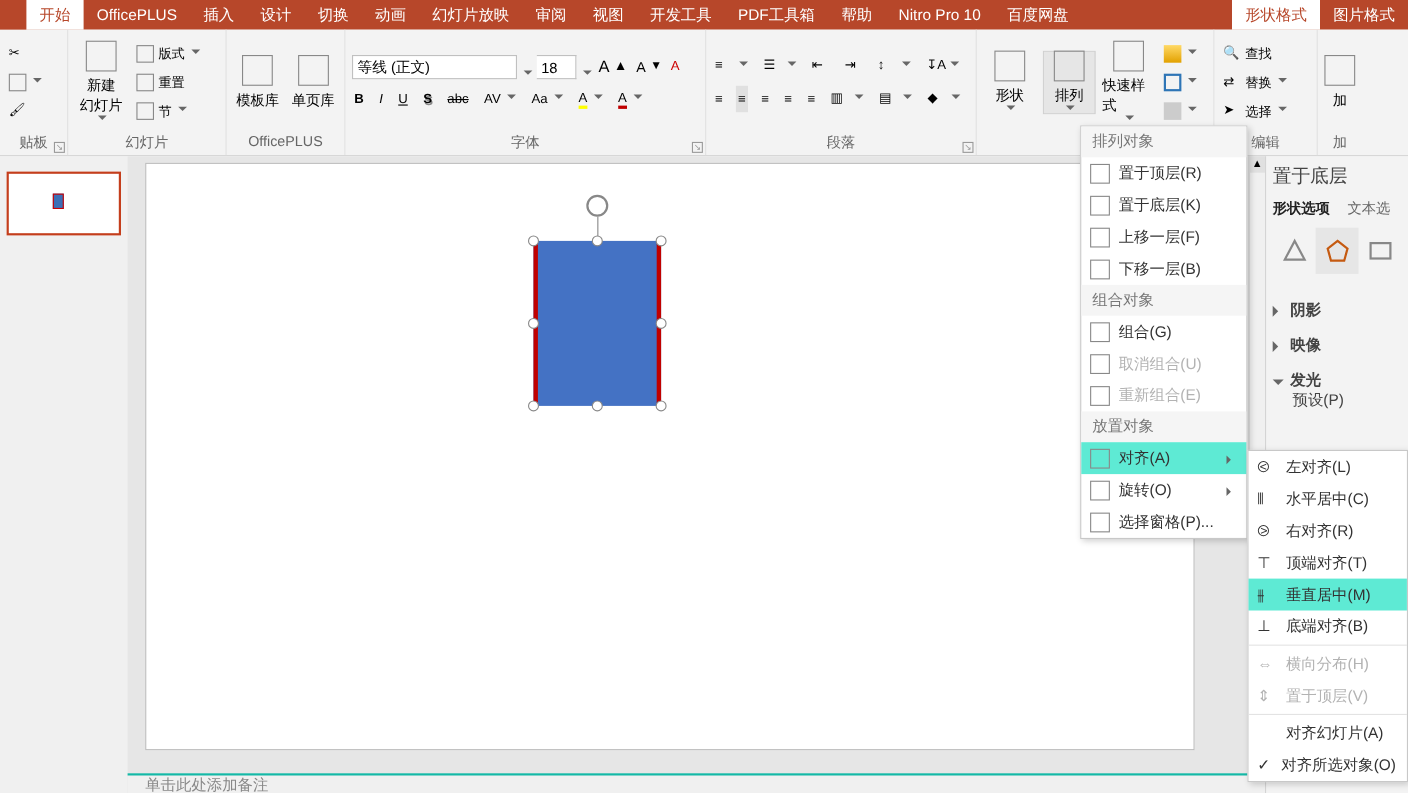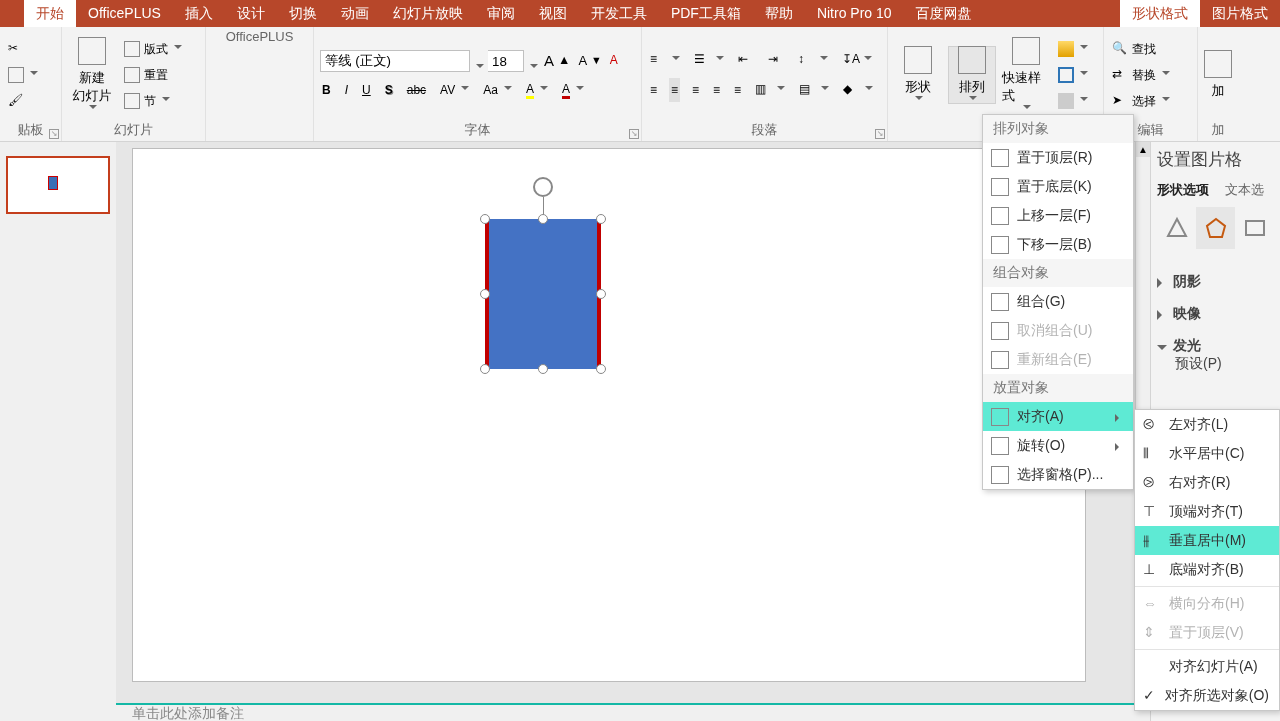--- a/index.html
+++ b/index.html
@@ -156,20 +156,30 @@
             <span class="rico ico-outline"></span>
             <span>节</span>
             <span class="dd"></span>
           </div>
       </div>
     </div>
     <div class="gname">幻灯片</div>
   </div>
 
   <div class="group" style="width:108px">
+    <div class="gbody">
+      <div class="bigbtn">
+          <span class="big-ico ico-outline"></span>
+          <span style="font-size:13px">模板库</span>
+        </div>
+      <div class="bigbtn">
+          <span class="big-ico ico-outline"></span>
+          <span style="font-size:13px">单页库</span>
+        </div>
+    </div>
     <div class="gname">OfficePLUS</div>
   </div>
 
   <div class="group" style="width:328px">
     <div class="gbody">
         <div class="vstack" style="gap:6px">
       <div class="hstack">
         <input class="font-name" value="等线 (正文)" style="">
         <span class="dd"></span>
         <input class="font-size" value="18" style="">
@@ -358,21 +368,21 @@
     </div>
     <div class="scrollbar-v">
       <div class="arrow">▲</div>
     </div>
     <div class="scrollbar-h">
       <span class="notes">单击此处添加备注</span>
     </div>
   </div>
 
   <div class="fmt-pane">
-    <div class="fmt-title">设置图片格</div>
+    <div class="fmt-title">置于底层</div>
     <div class="fmt-tabs">
       <span>形状选项</span>
       <span>文本选</span>
     </div>
     <div class="fmt-icons">
       <div class="fi">
           <svg width="24" height="24">
             <polygon points="12,3 21,20 3,20" fill="none" stroke="#888" stroke-width="2"></polygon>
           </svg>
         </div>

